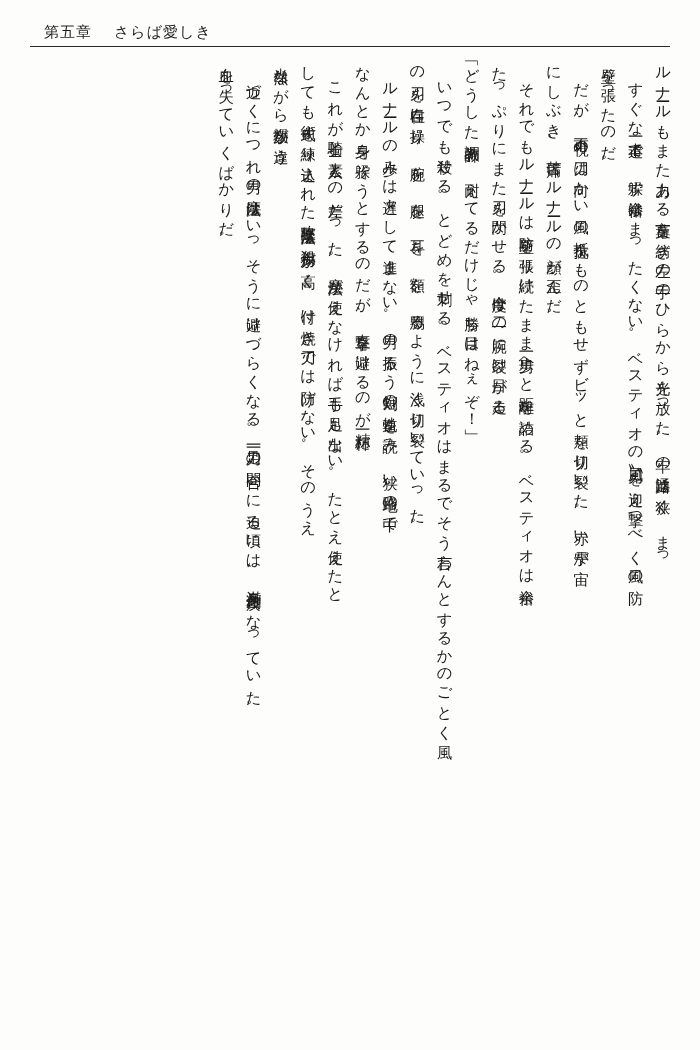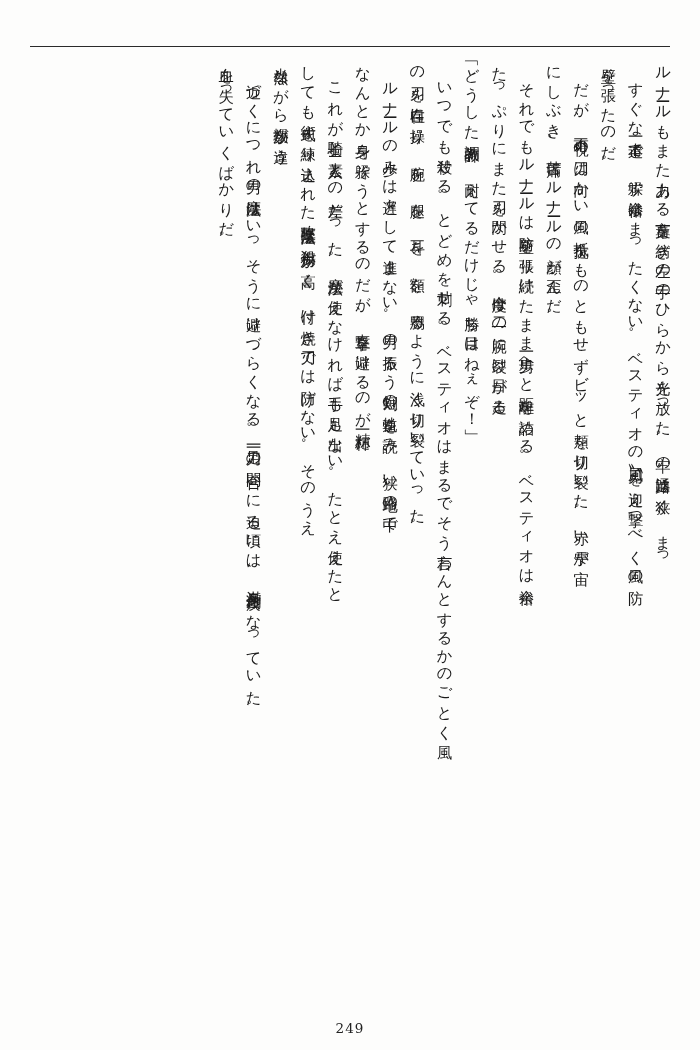--- a/index.html
+++ b/index.html
@@ -81,20 +81,24 @@
     font-family: "DejaVu Serif", "Liberation Serif", serif;
     color: #222;
     letter-spacing: 1px;
   }
 </style>
 </head>
 <body>
 
 <div class="page">
 
+  <div class="header">
+    <span class="chapter-num">第五章</span>
+    <span class="chapter-title">さらば愛しき</span>
+  </div>
   <div class="header-rule"></div>
 
   <div class="body-area">
     <div class="vcol">ルナールもまた力ある言葉を紡ぎ左の手のひらから光を放った。牢の通路は狭く、まっ</div>
     <div class="vcol indent">すぐな一本道で、躱す余裕はまったくない。ベスティオの〝風刃〟を迎え撃つべく風の防</div>
     <div class="vcol">壁を張ったのだ。</div>
     <div class="vcol indent">だが、不可視の刃は向かい風の抵抗をものともせずビッと頬を切り裂いた。赤い雫が宙</div>
     <div class="vcol">にしぶき、苦痛にルナールの顔が歪んだ。</div>
     <div class="vcol indent">それでもルナールは防壁を張り続けたまま一歩男へと距離を詰める。ベスティオは余裕</div>
     <div class="vcol">たっぷりにまた刃を閃かせる。今度は二の腕に裂け目が走る。</div>
@@ -103,14 +107,13 @@
     <div class="vcol">の刃を自在に操り、腕を、腿を、耳を、額を、嬲るように浅く切り裂いていった。</div>
     <div class="vcol indent">ルナールの歩みは遅々として進まない。男の振るう短剣の軌道を読み、狭い路地の中で</div>
     <div class="vcol">なんとか身を躱そうとするのだが、直撃を避けるのが精一杯だ。</div>
     <div class="vcol indent">これが騎士と素人との差だった。魔法が使えなければ手も足も出ない。たとえ使えたと</div>
     <div class="vcol">しても術式を練り込まれた攻撃魔法は殺傷力が高く、付け焼き刃では防げない。そのうえ</div>
     <div class="vcol">当然ながら場数が違う。</div>
     <div class="vcol indent">近づくにつれ男の魔法はいっそうに避けづらくなる。一足一刀の間合いに迫る頃には、満身創痍となっていた。</div>
     <div class="vcol">血を失っていくばかりだ。</div>
   </div>
 
-  <div class="page-number">249</div>
 </div>
 
 </body></html>

